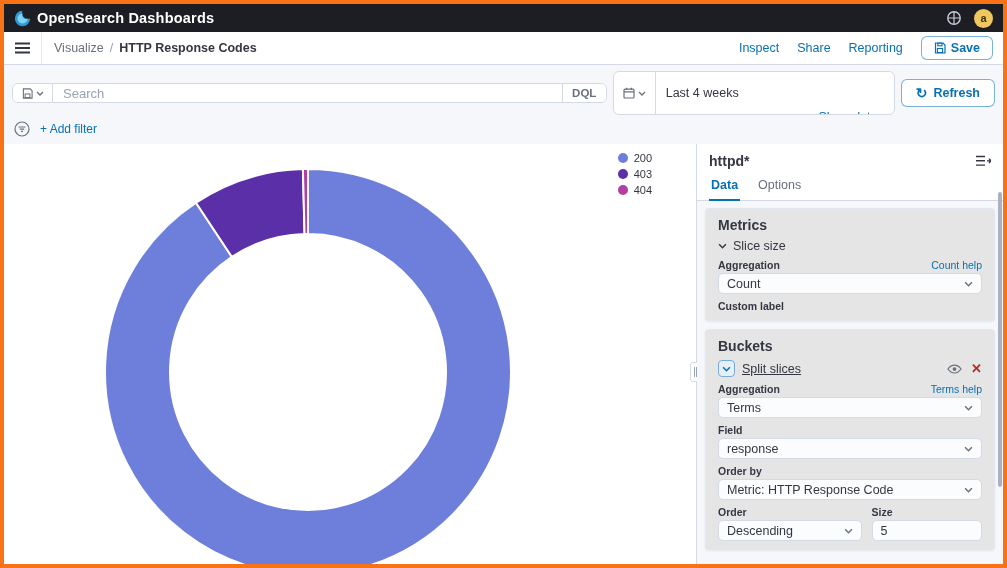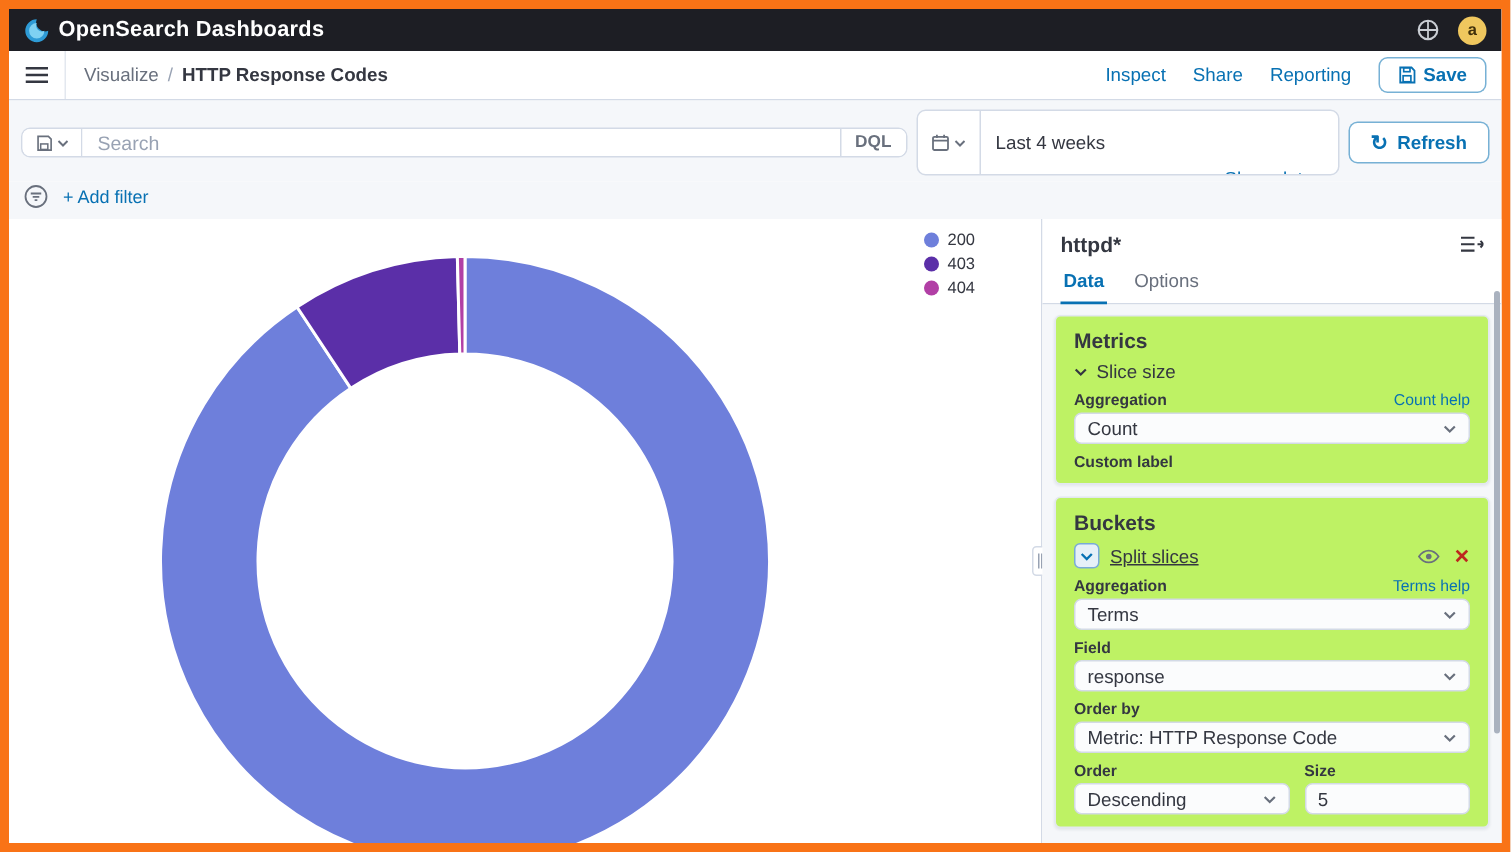--- a/index.html
+++ b/index.html
@@ -1,17 +1,17 @@
 <!DOCTYPE html>
 <html><head>
 <meta charset="utf-8">
 <style>
   * { margin:0; padding:0; box-sizing:border-box; }
   html,body { width:1007px; height:568px; background:#e8e8e8; font-family:"Liberation Sans", sans-serif; }
-  .window { position:relative; width:1007px; height:568px; border:6px solid #f97316; background:#fff; overflow:hidden; }
+  .window { position:relative; width:1007px; height:568px; border:4px solid #f97316; background:#fff; overflow:hidden; }
 
   
   .topbar { height:28px; background:#1d1e24; display:flex; align-items:center; padding:0 10px; }
   .brand { display:flex; align-items:center; gap:6px; }
   .brand-text { color:#fff; font-size:14.5px; letter-spacing:.2px; }
   .brand-text b { font-weight:700; }
   .brand-text span.sec { font-weight:700; margin-left:4px; }
   .topbar-right { margin-left:auto; display:flex; align-items:center; gap:12px; }
   .avatar { width:19px; height:19px; border-radius:50%; background:#efc75e; color:#40300a; font-size:11px; font-weight:700; display:flex; align-items:center; justify-content:center; cursor:pointer; }
 
@@ -60,21 +60,21 @@
   .divider-handle i { display:block; width:1px; height:10px; background:#98a2b3; }
 
   
   .side-panel { position:relative; width:306px; display:flex; flex-direction:column; background:#fff; }
   .panel-header { display:flex; align-items:center; justify-content:space-between; padding:9px 12px 4px 12px; }
   .index-title { font-size:14px; font-weight:700; color:#343741; }
   .panel-tabs { display:flex; gap:16px; padding:0 12px; border-bottom:1px solid #d3dae6; }
   .tab { font-size:12.5px; padding:5px 2px 7px 2px; cursor:pointer; color:#69707d; }
   .tab.active { color:#0871b3; font-weight:600; border-bottom:2px solid #0871b3; margin-bottom:-1px; }
   .panel-body { flex:1; background:#f5f7fa; padding:7px 8px 0 8px; overflow:hidden; }
-  .card { background:#bef264; border:1px solid #e3e8ef; border-radius:4px; box-shadow:0 1px 2px rgba(21,41,66,.08); padding:8px 12px; }
+  .card { background:#e5e5e5; border:1px solid #e3e8ef; border-radius:4px; box-shadow:0 1px 2px rgba(21,41,66,.08); padding:8px 12px; }
   .card + .card { margin-top:8px; }
   .card-heading { font-size:14px; font-weight:700; color:#343741; }
   .accordion-row { display:flex; align-items:center; gap:6px; margin-top:6px; cursor:pointer; }
   .accordion-label { font-size:12.5px; color:#343741; }
   .field-label-row { display:flex; justify-content:space-between; align-items:baseline; margin-top:6px; }
   .field-label { font-size:10.5px; font-weight:700; color:#343741; }
   .help-link { font-size:10.5px; color:#0871b3; cursor:pointer; }
   .select { margin-top:2px; height:21px; border:1px solid #d3dae6; border-radius:5px; background:#fbfcfd; display:flex; align-items:center; justify-content:space-between; padding:0 8px; font-size:12.5px; color:#343741; cursor:pointer; }
   .text-input { margin-top:2px; height:21px; width:100%; border:1px solid #d3dae6; border-radius:5px; background:#fbfcfd; padding:0 8px; font-size:12.5px; color:#343741; font-family:"Liberation Sans",sans-serif; outline:none; }
   .bucket-row { display:flex; align-items:center; gap:7px; margin-top:6px; }

